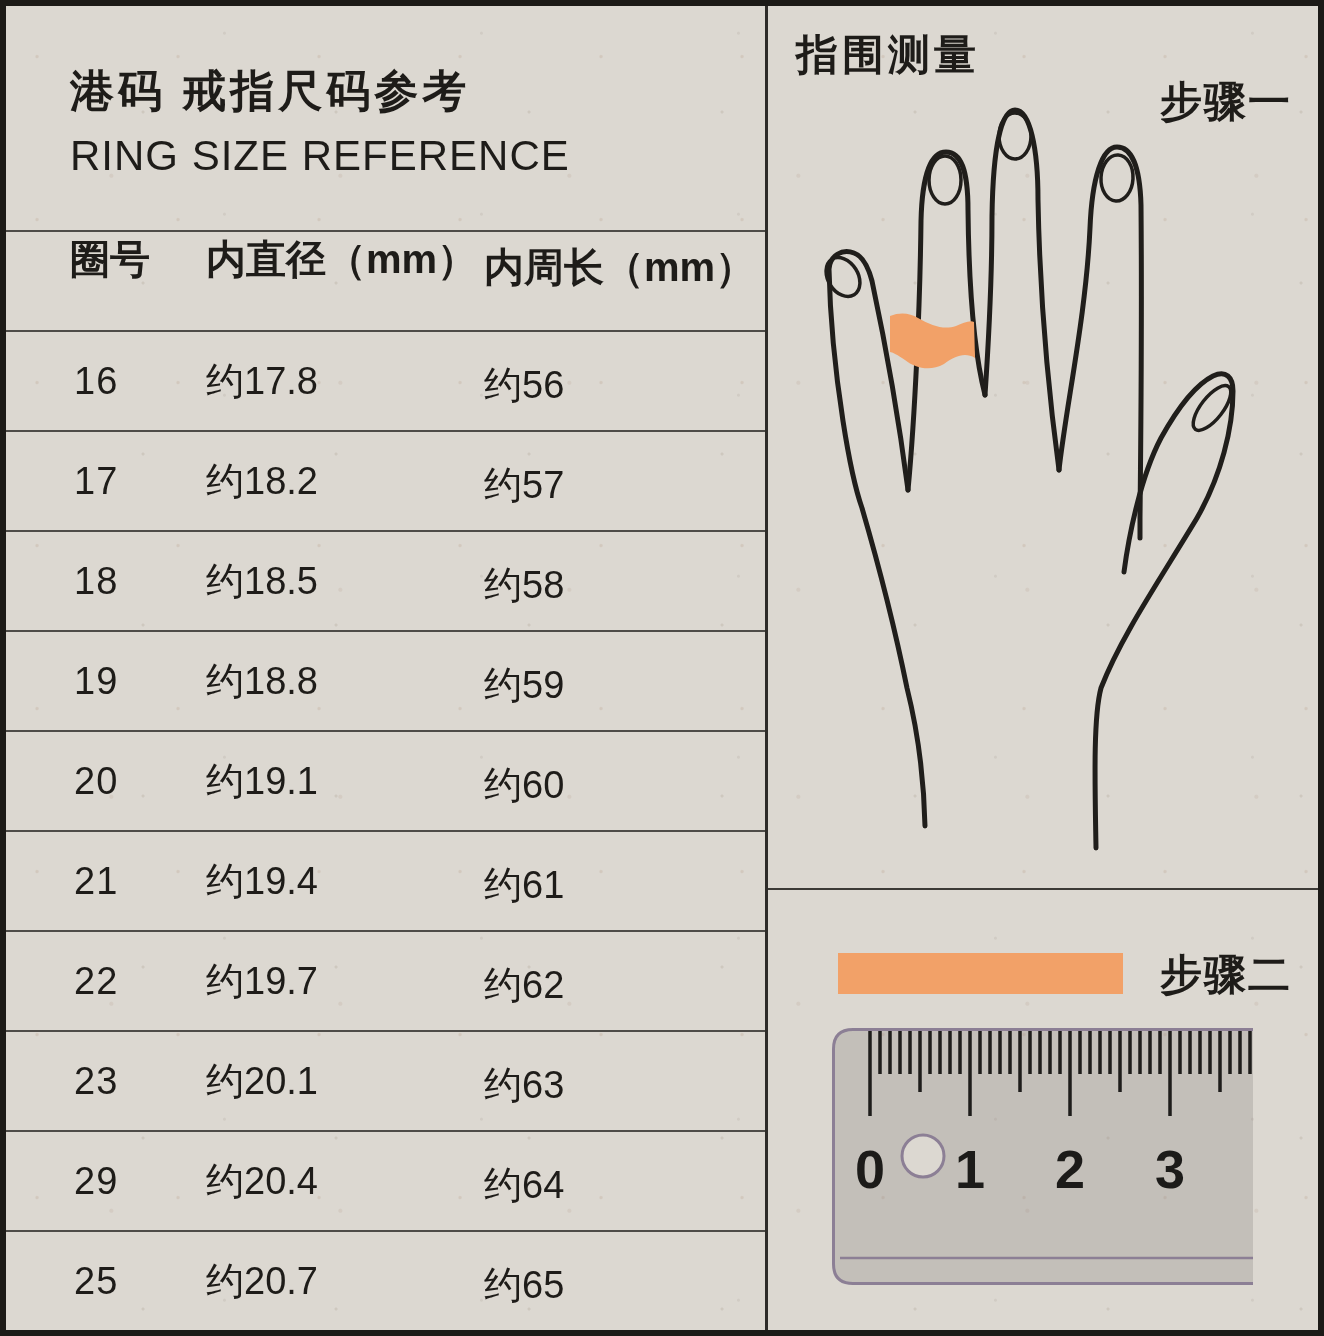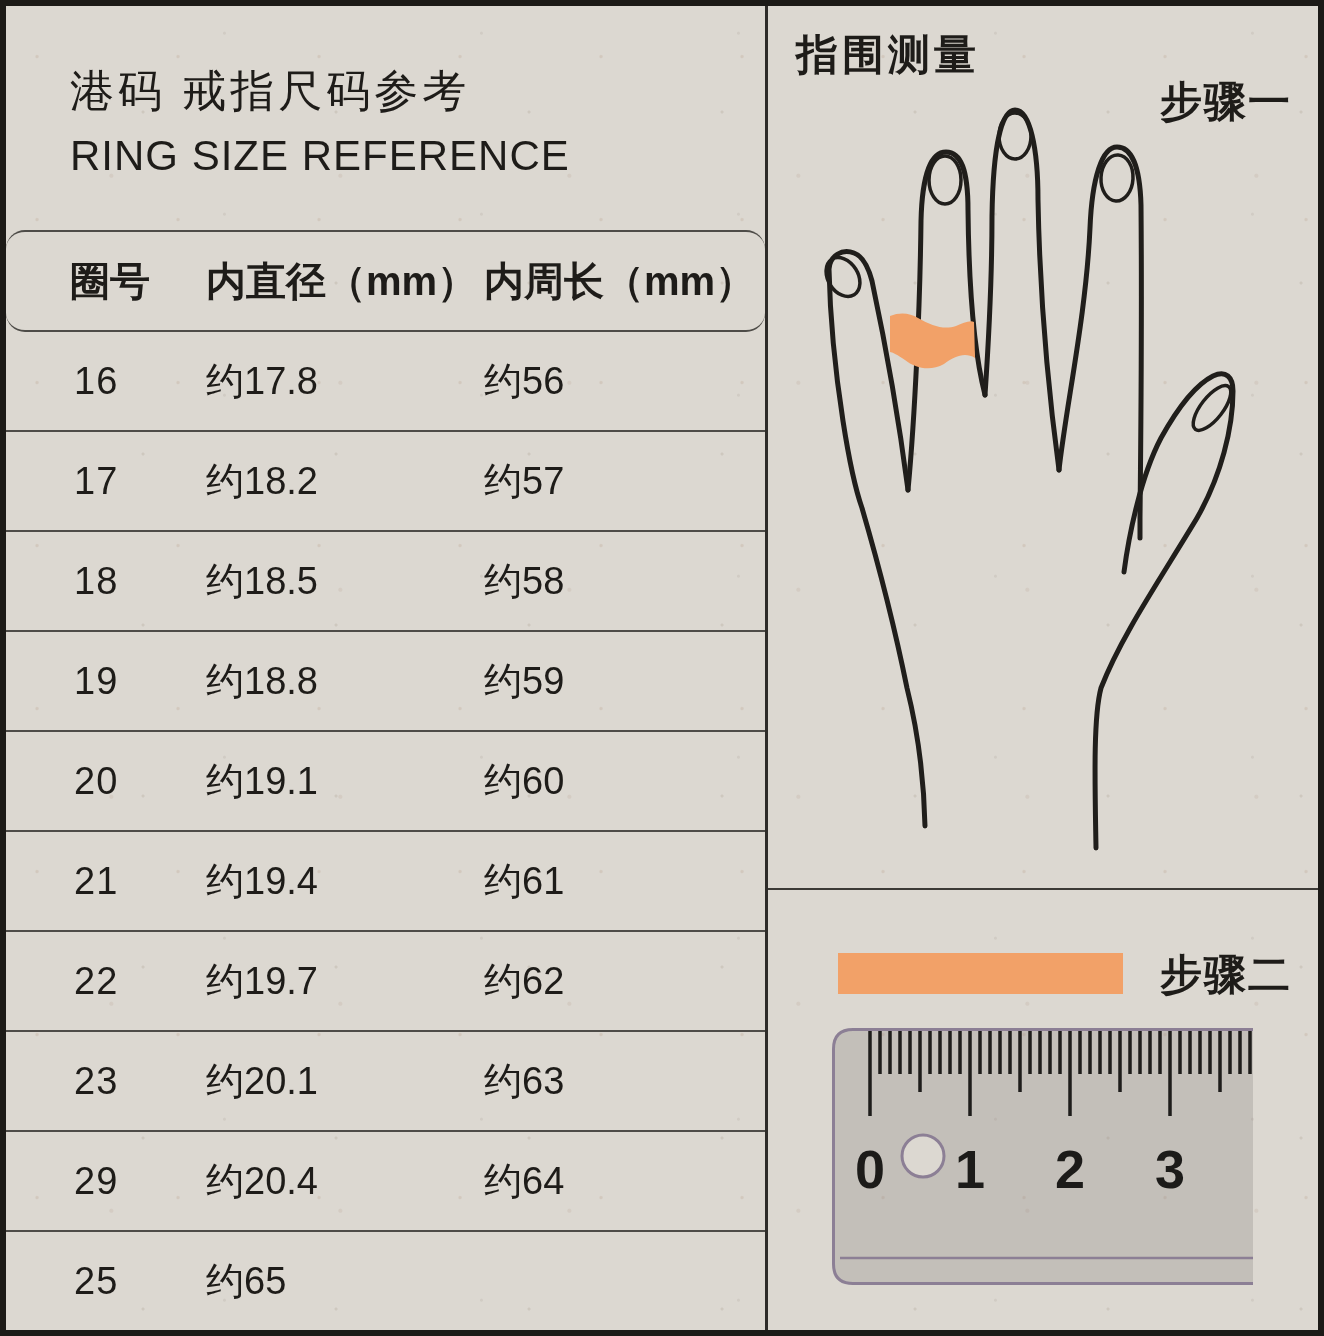--- a/index.html
+++ b/index.html
@@ -15,34 +15,34 @@
       radial-gradient(circle at 46% 82%, rgba(150,110,85,.11) 1.5px, transparent 2.6px),
       radial-gradient(circle at 85% 15%, rgba(110,95,80,.10) 1px, transparent 2px);
     background-size:141px 163px, 193px 171px, 229px 207px, 257px 181px;
     font-family:"Liberation Sans","DejaVu Sans",sans-serif;
     color:#1e1c19;
     overflow:hidden;
   }
   
   .left-panel { position:absolute; left:0; top:0; width:759px; height:1324px; }
   .v-divider  { position:absolute; left:759px; top:0; width:3px; height:1324px; background:#2e2c29; }
-  .title-zh { position:absolute; left:64px; top:56px;  font-size:44px; font-weight:400; letter-spacing:4px; }
+  .title-zh { position:absolute; left:64px; top:56px;  font-size:44px; font-weight:700; letter-spacing:4px; }
   .title-en { position:absolute; left:64px; top:126px; font-size:42px; font-weight:400; letter-spacing:1px; }
   .thead {
     position:absolute; left:0; top:224px; width:759px; height:102px;
     border-top:2px solid #4e4c48; border-bottom:2px solid #4e4c48;
-    display:flex; align-items:center;
-    font-size:40px; font-weight:700;border-radius:19px;
+    display:flex; 
+    font-size:40px; font-weight:700;
   }
   .tbody { position:absolute; left:0; top:326px; width:759px; height:998px; display:flex; flex-direction:column; }
   .trow  { flex:1; display:flex; align-items:center; font-size:38px; font-weight:500; }
   .trow:not(:last-child) { border-bottom:2px solid #4e4c48; }
   .c1 { width:200px; padding-left:64px; }
   .c2 { width:278px; }
-  .c3 { flex:1; }
+  .c3 { flex:1;margin-top:8px; }
   .trow .c1 { padding-left:68px; letter-spacing:1px; }
   
   .right-panel { position:absolute; left:762px; top:0; width:550px; height:932px; }
   .rp-title   { position:absolute; left:28px; top:21px; font-size:42px; font-weight:600; letter-spacing:4px; }
   .step-label { position:absolute; right:26px; font-size:42px; font-weight:800; letter-spacing:2px; }
   .step1 { top:21px;margin-top:47px; }
   .step2 { top:941px; }
   .hand-svg { position:absolute; left:0; top:70px; }
   .h-divider { position:absolute; left:0; top:882px; width:550px; height:2px; background:#3c3a36; }
   .orange-bar { position:absolute; left:70px; top:947px; width:285px; height:41px; }
@@ -104,20 +104,21 @@
         <span class="c2">约20.1</span>
         <span class="c3">约63</span>
       </div>
       <div class="trow">
         <span class="c1">29</span>
         <span class="c2">约20.4</span>
         <span class="c3">约64</span>
       </div>
       <div class="trow">
         <span class="c1">25</span>
+        <span class="c2">约20.7</span>
         <span class="c3">约65</span>
       </div>
     </div>
   </div>
 
   <div class="v-divider"></div>
 
   <div class="right-panel">
     <div class="rp-title">指围测量</div>
     <div class="step-label step1">步骤一</div>

